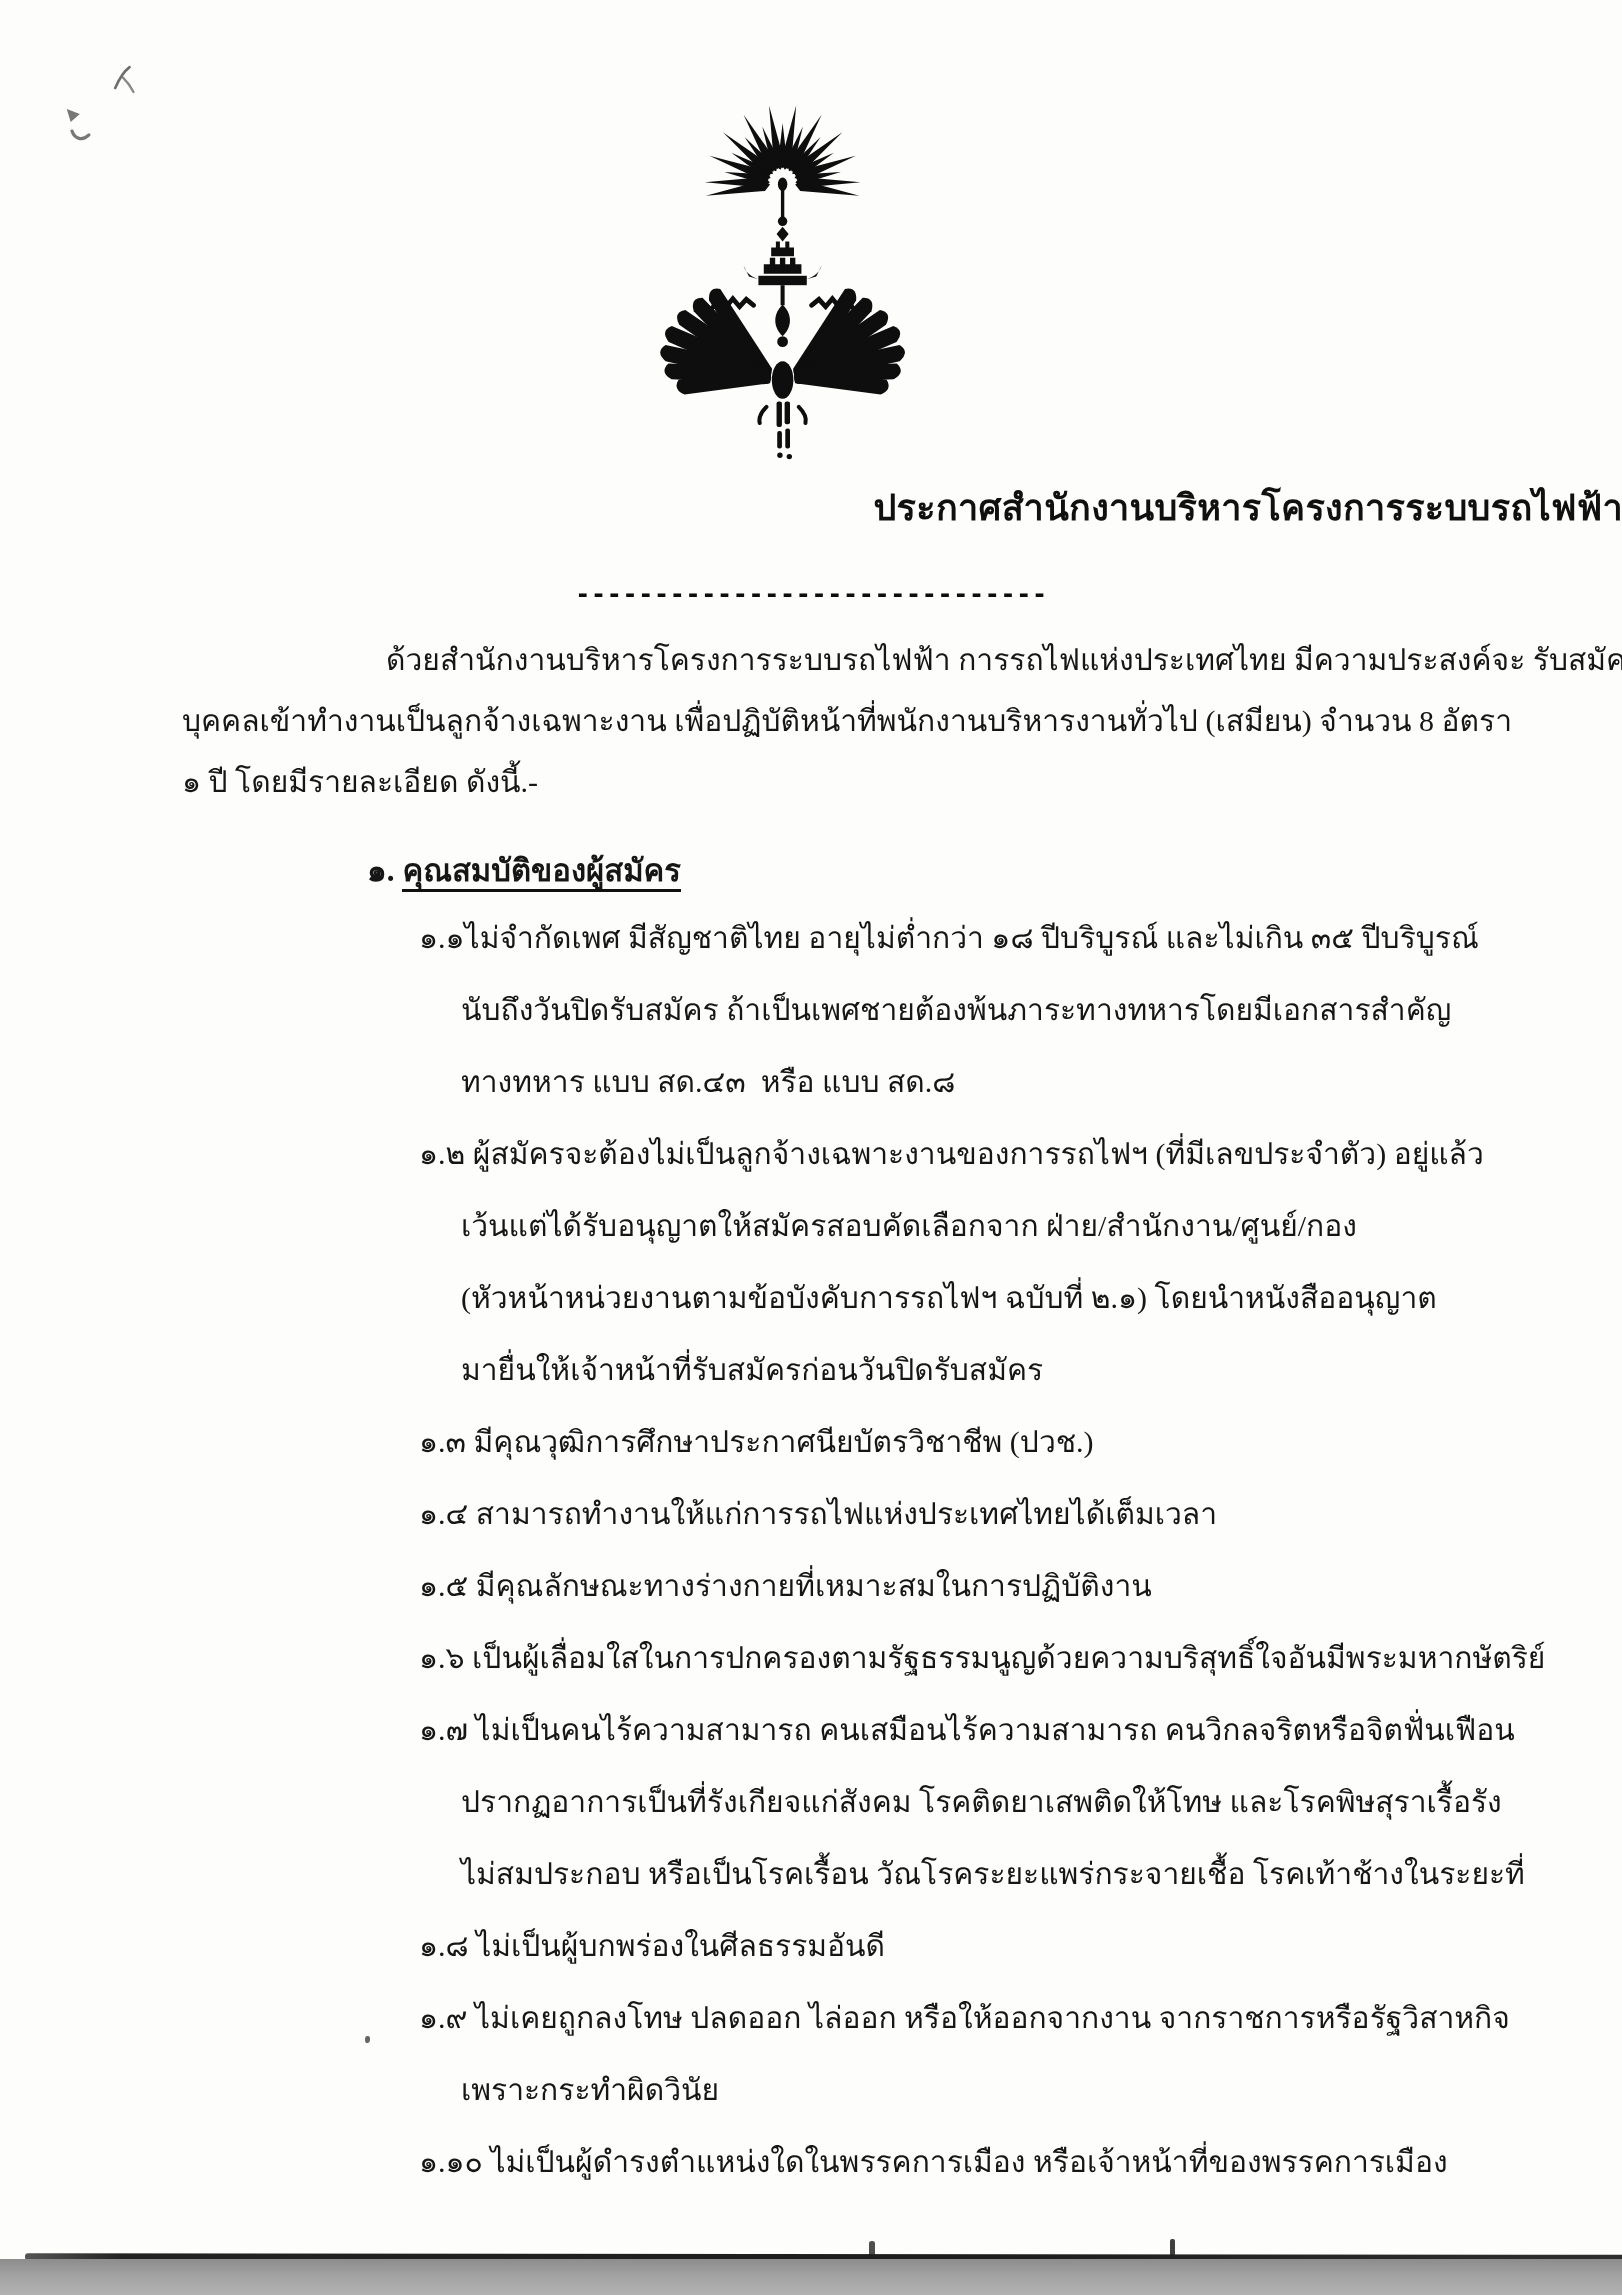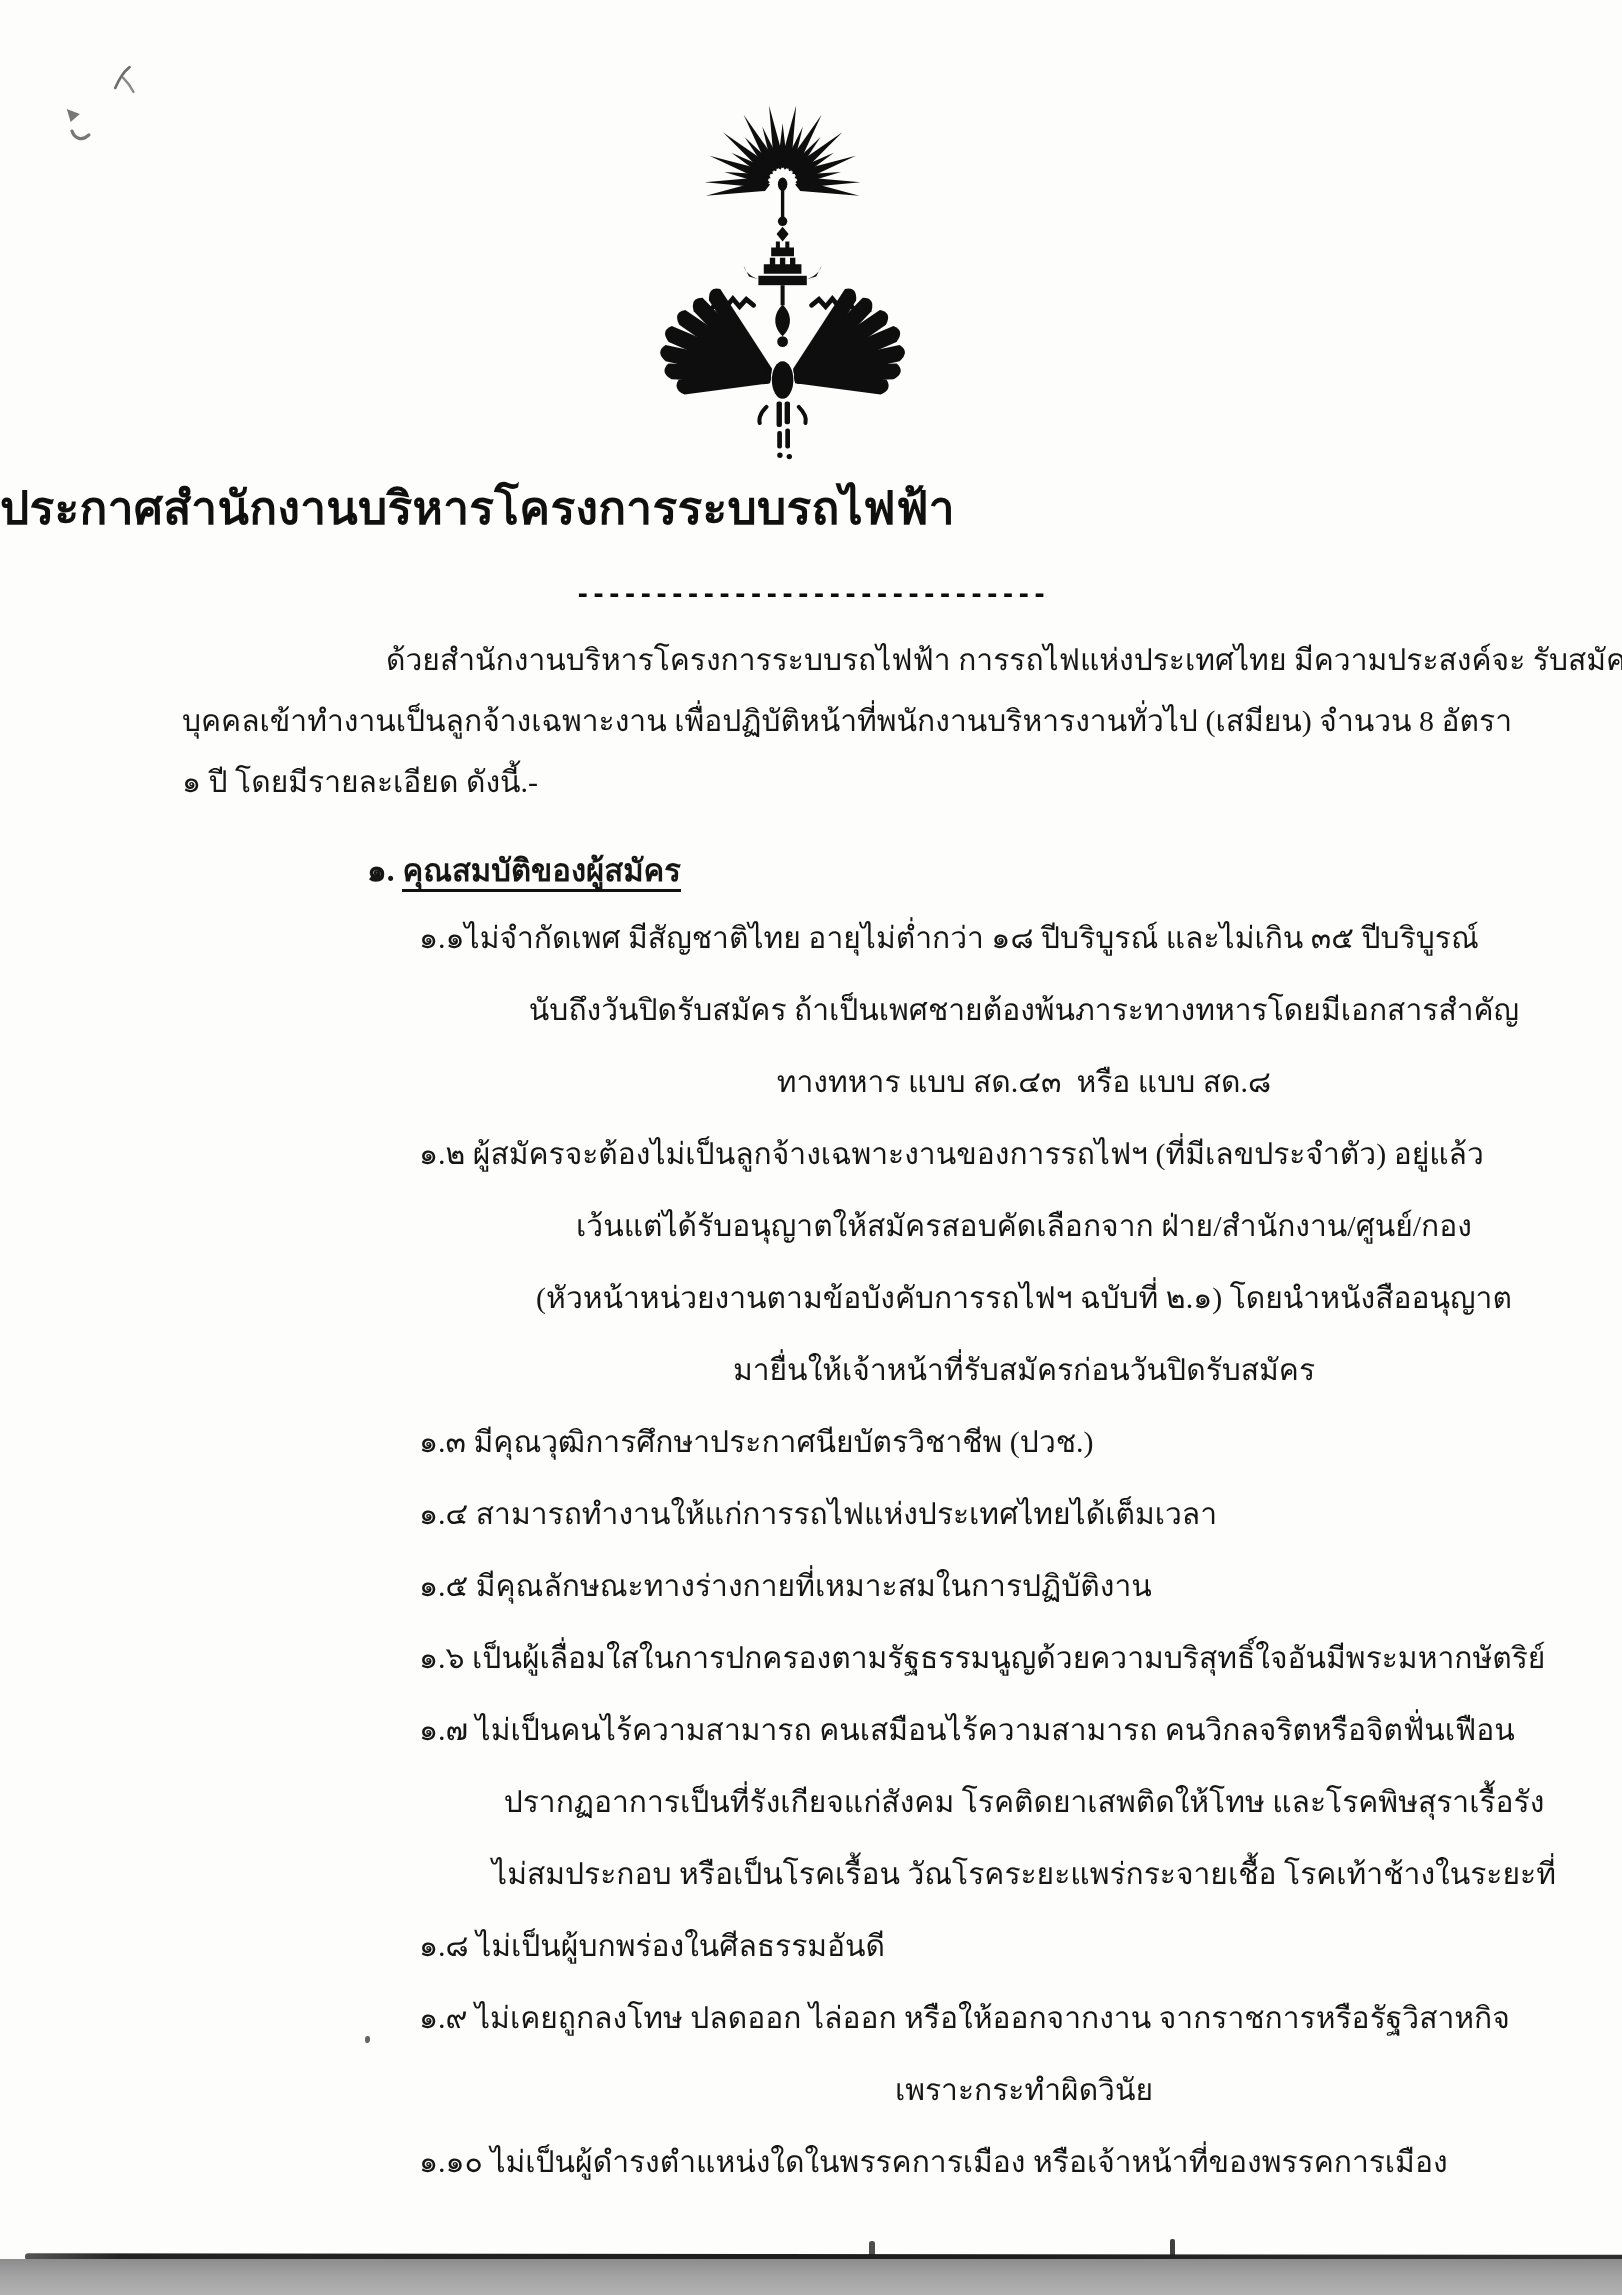--- a/index.html
+++ b/index.html
@@ -14,22 +14,22 @@
   
   .emblem-wrap{
     position:absolute;top:103px;left:0;right:0;
     display:flex;justify-content:center;
     transform:translateX(-29.4px);
   }
   .emblem-wrap svg{display:block;}
   
   .title-block{
     position:absolute;top:475px;left:0;width:100%;
-    text-align:left;
-    font-size:46px;font-weight:700;line-height:67px;
+    text-align:right;
+    font-size:36px;font-weight:700;line-height:67px;
     letter-spacing:0.3px;
     color:#101010;
   }
   .divider-row{
     position:absolute;top:580px;left:0;width:100%;
     text-align:center;
     font-family:"DejaVu Sans Mono",monospace;
     font-size:25px;font-weight:700;line-height:27.5px;
     letter-spacing:0.7px;color:#0d0d0d;
   }
@@ -45,21 +45,21 @@
     font-weight:700;font-size:31px;
     padding-left:185px;
   }
   .sec-heading .htext{
     margin-left:8px;
     border-bottom:3.3px solid #111;
     padding-bottom:1.3px;
   }
   .qline{line-height:72px;white-space:nowrap;}
   .qline.first{padding-left:237px;}
-  .qline.cont{padding-left:279px;text-align:center;}
+  .qline.cont{padding-left:279px;}
   
   .artifact{position:absolute;pointer-events:none;}
   .art-dot{
     left:365px;top:2036px;width:5.2px;height:7.2px;
     background:#3a3a3a;border-radius:50% 40% 55% 45%;opacity:.78;
   }
   .scan-bump-1{left:869px;top:2241px;width:5.9px;height:15.7px;background:#4e4e4e;border-radius:2.6px 2.6px 0 0;}
   .scan-bump-2{left:1170px;top:2239px;width:4.6px;height:18.3px;background:#3f3f3f;border-radius:2px 2px 0 0;}
   .scan-edge-line{
     left:25px;right:0;top:2254px;height:5.9px;

